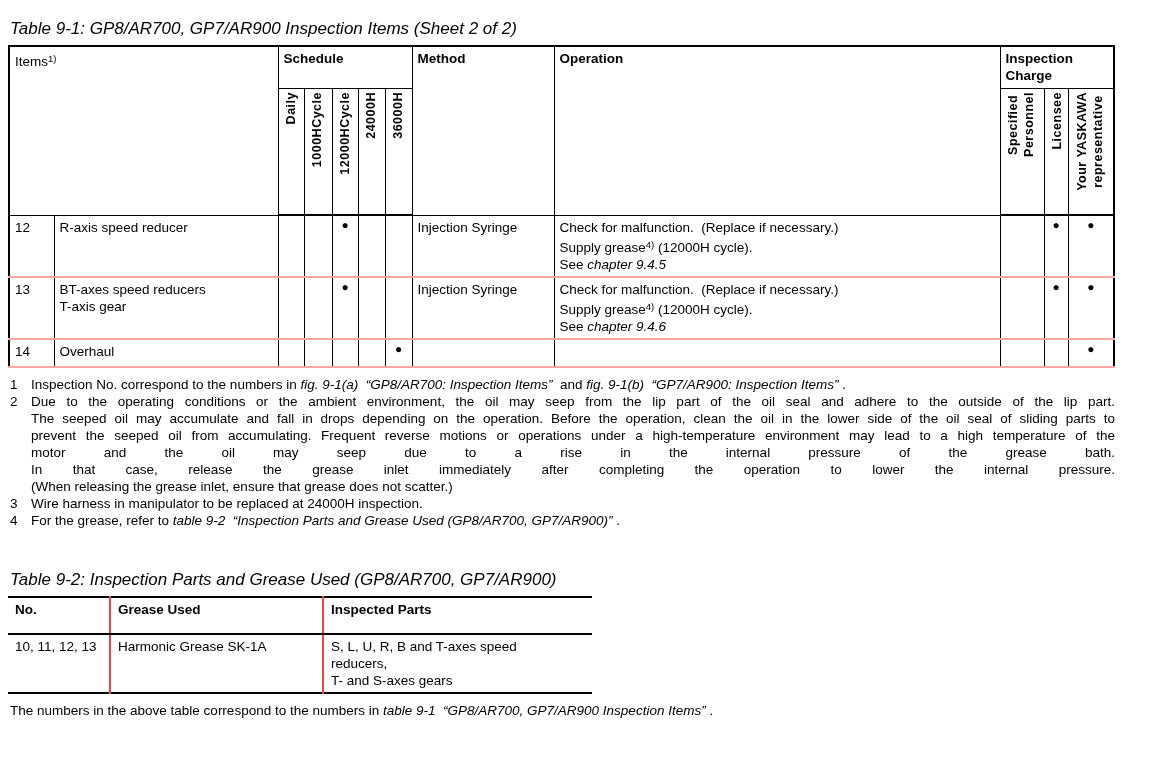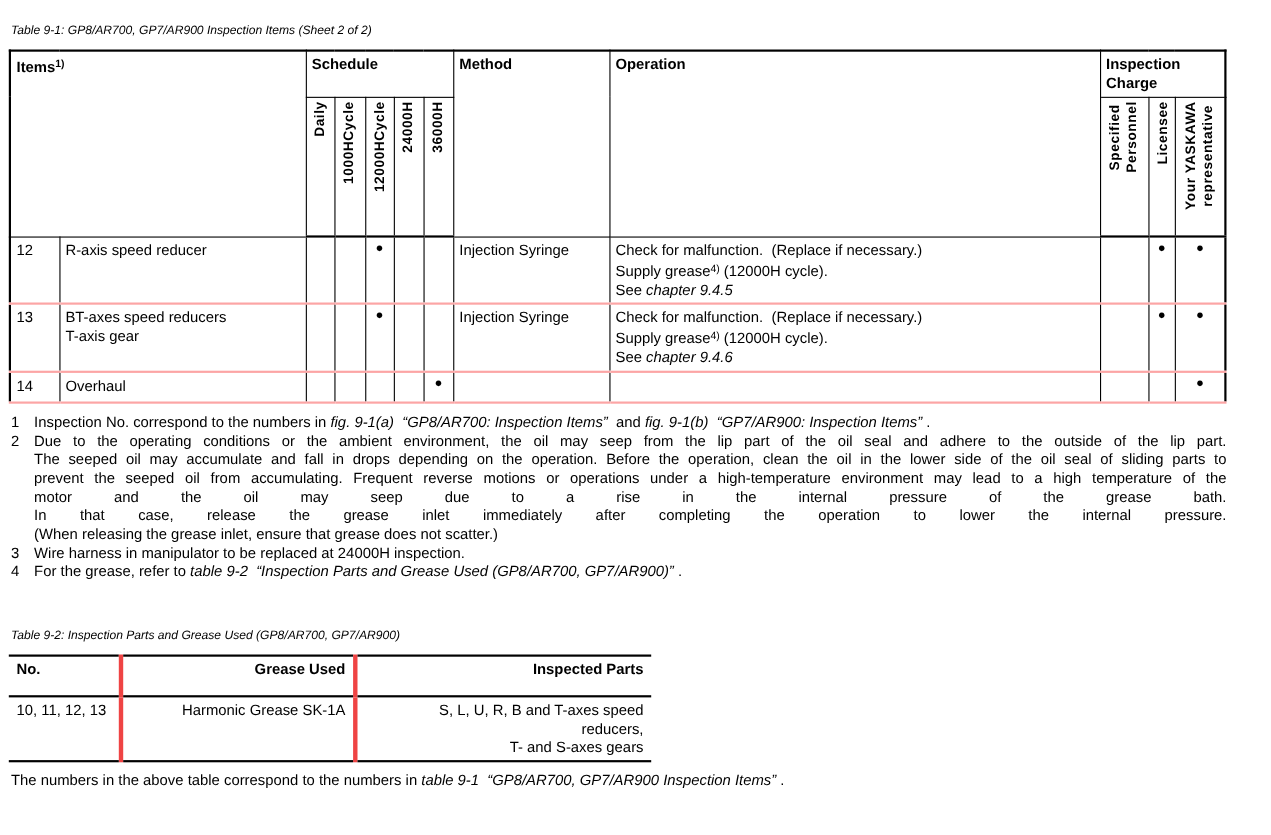--- a/index.html
+++ b/index.html
@@ -3,24 +3,24 @@
 <meta charset="utf-8">
 <style>
   html,body{margin:0;padding:0;background:#fff;}
   .page{
     width:1155px;height:759px;background:#fff;color:#000;
     font-family:"Liberation Sans","DejaVu Sans",sans-serif;
     font-size:13.5px;line-height:17px;
     box-sizing:border-box;padding:14px 0 0 8px;overflow:hidden;
   }
   .it{font-style:italic;}
-  .b{font-weight:bold;}
+  .b{font-weight:normal;}
   .ws{white-space:pre-wrap;}
   .pre{white-space:pre-line;}
-  .tbl-title{font-style:italic;font-size:11px;margin:6px 0 8px 2px;}
+  .tbl-title{font-style:italic;font-size:17px;margin:6px 0 8px 2px;}
 
   
   table.t1{
     border-collapse:collapse;table-layout:fixed;width:1105px;
     border:2px solid #000;
   }
   table.t1 td{
     border:1px solid #000;vertical-align:top;padding:3px 5px;
     overflow:hidden;
   }
@@ -45,21 +45,21 @@
   .jl{text-align:justify;text-align-last:justify;text-justify:inter-word;}
 
   
   .t2-title{margin-top:42px;}
   table.t2{
     border-collapse:collapse;table-layout:fixed;width:584px;
     border-top:2px solid #000;border-bottom:2px solid #000;
   }
   table.t2 td{vertical-align:top;padding:3px 7px;}
   table.t2 tr.h td{font-weight:bold;border-bottom:2px solid #000;}
-  table.t2 td.sep{border-left:4px solid #ef4444;text-align:right;}
+  table.t2 td.sep{border-left:2px solid #ef4444;}
 
   .closing{margin:8px 0 0 2px;}
 </style>
 </head>
 <body>
 
 <div class="page">
 
   <div class="tbl-title">Table 9-1: GP8/AR700, GP7/AR900 Inspection Items (Sheet 2 of 2)</div>
 

